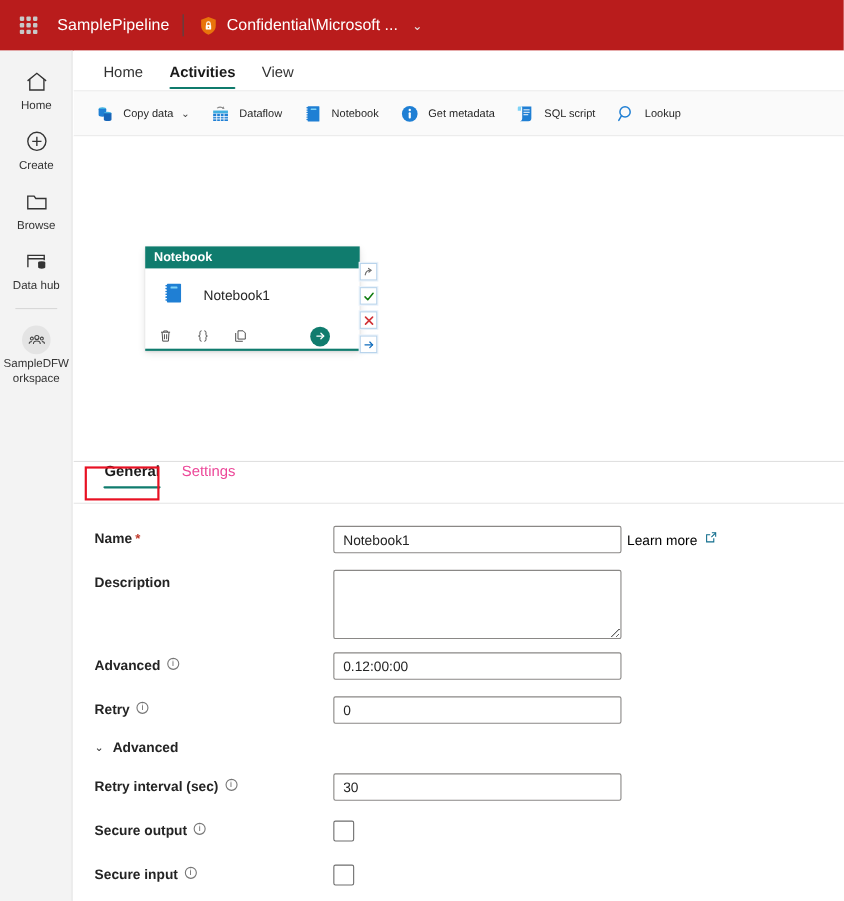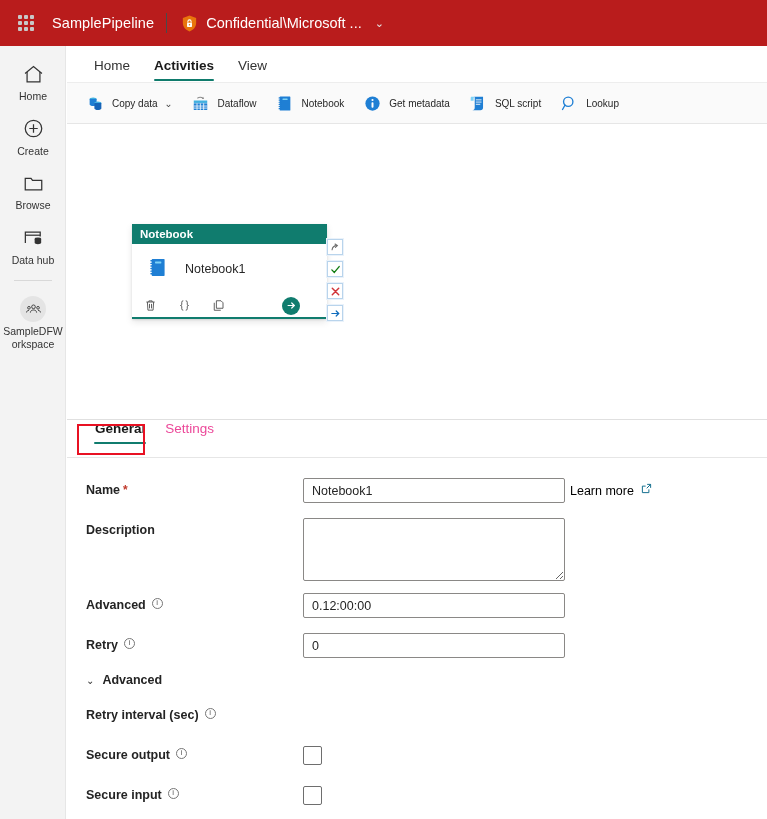--- a/index.html
+++ b/index.html
@@ -535,20 +535,23 @@
     <div class="adv-row">
       <span class="adv-chev">⌄</span>
       <span class="adv-text">Advanced</span>
     </div>
 
     <div class="row">
       <div class="lbl">
         <span>Retry interval (sec)</span>
         <span class="info">i</span>
       </div>
+      <div class="ctrl">
+        <input class="tb" type="text" value="30" style="">
+      </div>
     </div>
 
     <div class="row">
       <div class="lbl">
         <span>Secure output</span>
         <span class="info">i</span>
       </div>
       <div class="ctrl">
         <div class="cbox"></div>
       </div>

